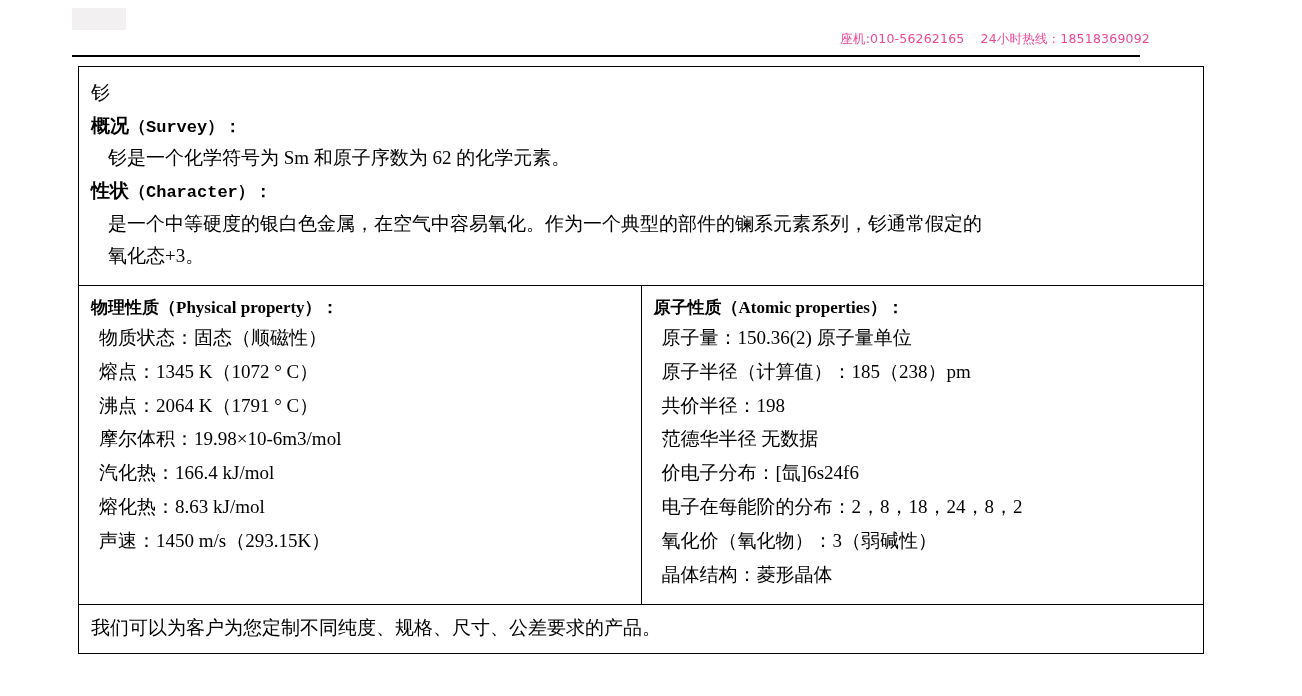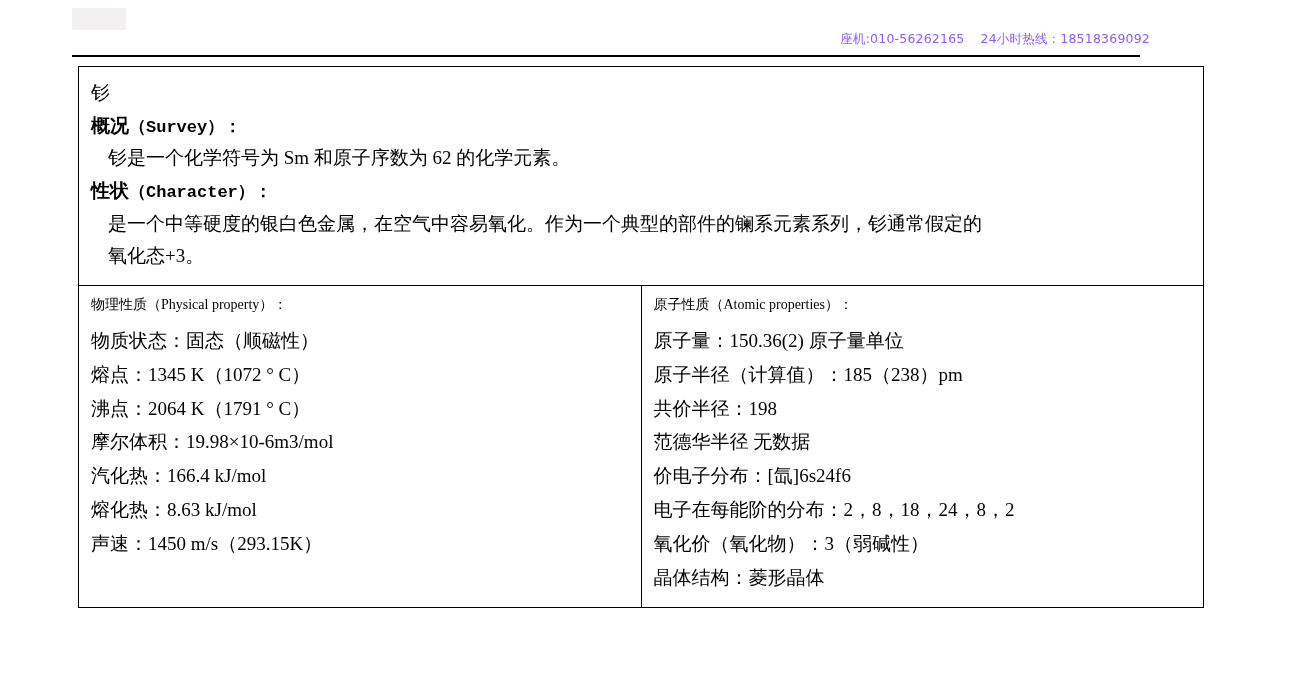--- a/index.html
+++ b/index.html
@@ -34,21 +34,21 @@
     width: 54px;
     height: 22px;
     background: #f2f0f0;
   }
   .header-contact {
     position: absolute;
     right: 152px;
     top: 31px;
     font-family: "DejaVu Sans", sans-serif;
     font-size: 12.5px;
-    color: #8b5cf6;
+    color: #ec4899;
     white-space: nowrap;
     letter-spacing: 0.2px;
   }
   .header-contact .gap {
     display: inline-block;
     width: 16px;
   }
   .header-rule {
     position: absolute;
     left: 72px;
@@ -91,26 +91,27 @@
   }
   .body-line {
     font-size: 19px;
     font-family: "Liberation Serif", serif;
     margin-left: 17px;
   }
   .col-left {
     width: 50%;
   }
   .prop-head {
-    font-size: 14px;
-    font-weight: normal;
-    margin-bottom: 10px;
+    font-size: 17px;
+    font-weight: bold;
+    margin-bottom: 2px;
   }
   .prop-list {
     line-height: 1.78;
+    margin-left: 8px;
   }
   .prop-item {
     font-size: 19px;
     white-space: nowrap;
   }
   .footer-note {
     font-size: 19px;
   }
 </style>
 </head>
@@ -166,16 +167,21 @@
           <div class="prop-item">原子半径（计算值）：185（238）pm</div>
           <div class="prop-item">共价半径：198</div>
           <div class="prop-item">范德华半径 无数据</div>
           <div class="prop-item">价电子分布：[氙]6s24f6</div>
           <div class="prop-item">电子在每能阶的分布：2，8，18，24，8，2</div>
           <div class="prop-item">氧化价（氧化物）：3（弱碱性）</div>
           <div class="prop-item">晶体结构：菱形晶体</div>
         </div>
       </td>
     </tr>
+    <tr>
+      <td colspan="2">
+        <div class="footer-note">我们可以为客户为您定制不同纯度、规格、尺寸、公差要求的产品。</div>
+      </td>
+    </tr>
   </tbody>
     </table>
 
 </div>
 
 </body></html>

